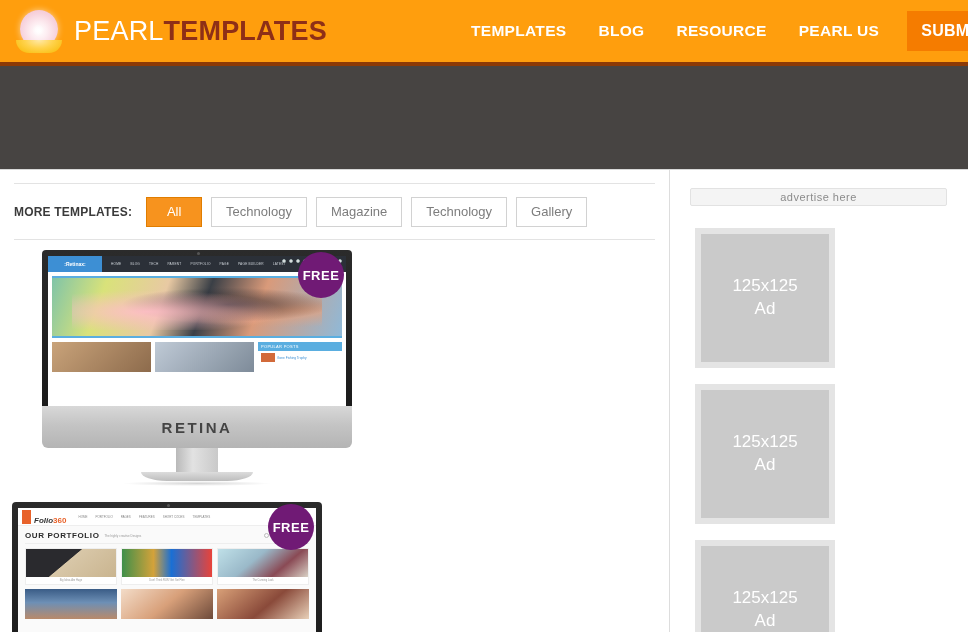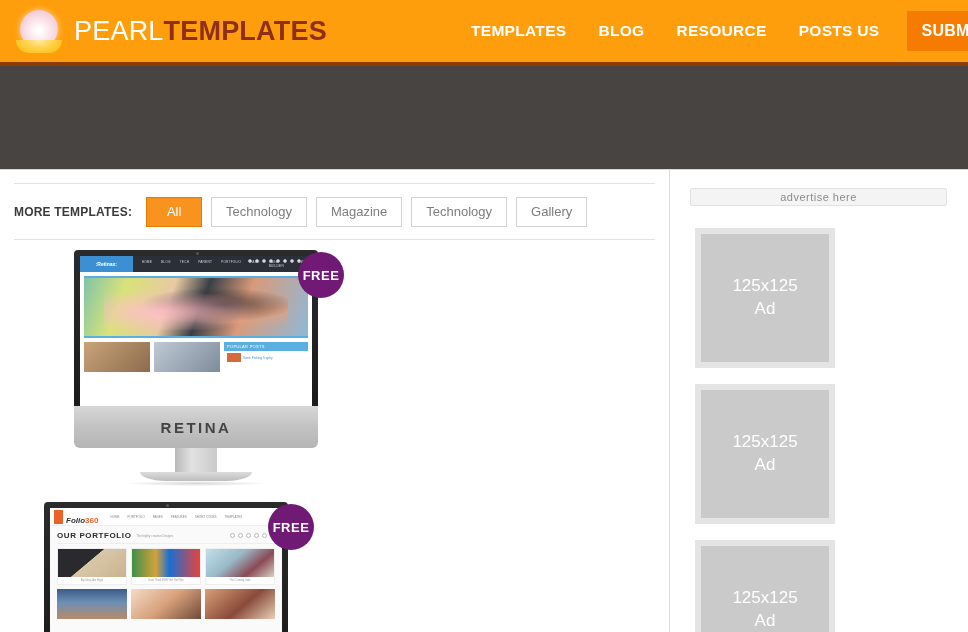--- a/index.html
+++ b/index.html
@@ -50,21 +50,21 @@
           color:#7d7d7d; background:#fff; border:1px solid #d2d2d2;
           margin-right:9px; }
   .chip.active { background:#F7931E; border-color:#e07d00; color:#fff; }
 
   
   .grid { display:flex; flex-wrap:wrap; padding:10px 0 0 0; }
   .card { width:308px; margin-left:42px; position:relative; height:252px; }
   .card.second { margin-left:12px; }
 
   
-  .monitor { position:relative; width:244px; margin:0 auto; }
+  .monitor { position:relative; width:310px; margin:0 auto; }
   .bezel { background:#242424; border-radius:4px 4px 0 0; padding:6px 6px 0 6px;
            height:156px; position:relative; overflow:hidden;
            background:linear-gradient(180deg,#2b2b2b 0%,#1b1b1b 100%); }
   .bezel:before { content:""; position:absolute; top:2px; left:50%; width:3px;
                   height:3px; border-radius:50%; background:#555; }
   .screen { background:#fff; height:150px; overflow:hidden; position:relative; }
   .chin { height:42px;
           background:linear-gradient(180deg,#d8d8d8 0%,#c4c4c4 45%,#b4b4b4 100%);
           border-radius:0 0 6px 6px; display:flex; align-items:center;
           justify-content:center; }
@@ -156,21 +156,21 @@
     </div>
     <div class="brand">
       <span class="b1">PEARL</span><span class="b2">TEMPLATES</span>
     </div>
   </div>
 
   <div class="nav">
     <a href="#">TEMPLATES</a>
     <a href="#">BLOG</a>
     <a href="#">RESOURCE</a>
-    <a href="#">POSTS US</a>
+    <a href="#">PEARL US</a>
     <a href="#" class="submit">SUBMIT THEME</a>
   </div>
 </div>
 
 <div class="banner"></div>
 
 <div class="body-wrap">
 
   <div class="main">
 

